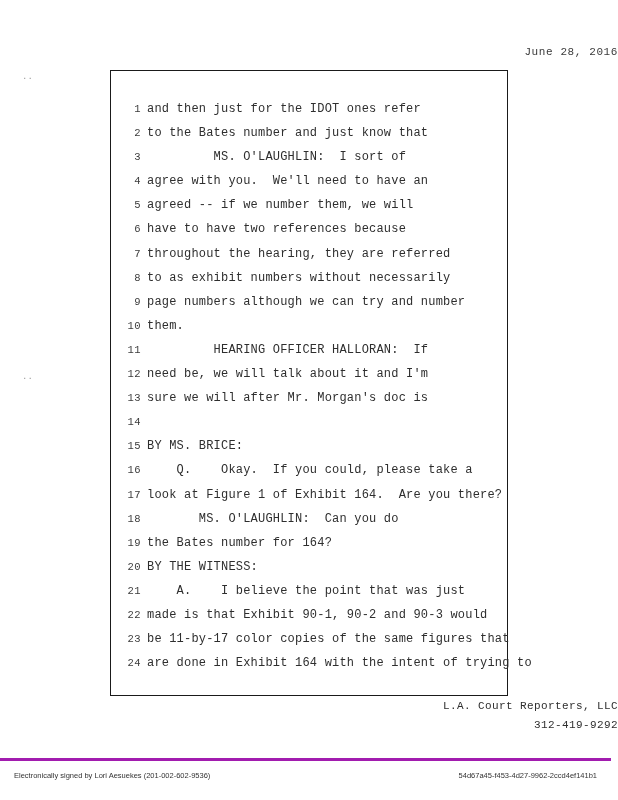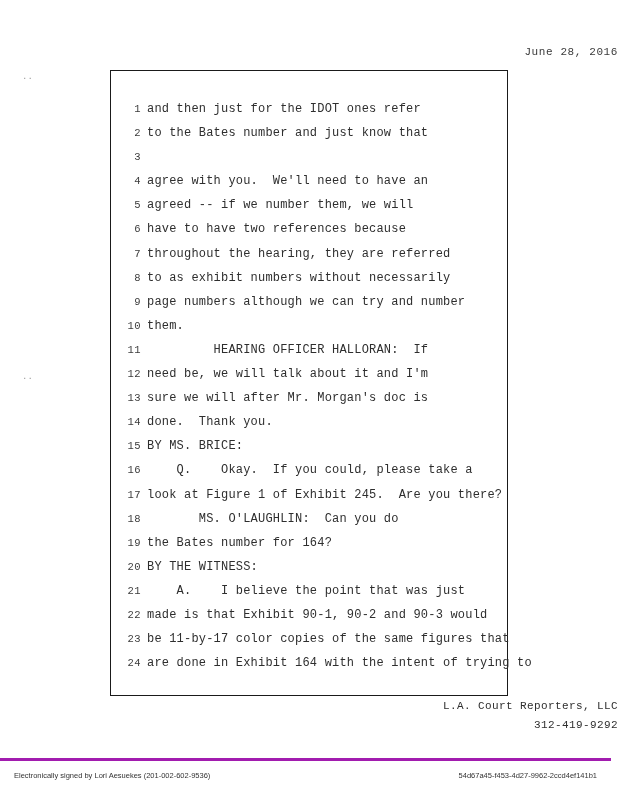--- a/index.html
+++ b/index.html
@@ -149,20 +149,21 @@
       <div class="line">
         <span class="num">1</span>
         <span class="txt">and then just for the IDOT ones refer</span>
       </div>
       <div class="line">
         <span class="num">2</span>
         <span class="txt">to the Bates number and just know that</span>
       </div>
       <div class="line">
         <span class="num">3</span>
+        <span class="txt">         MS. O'LAUGHLIN:  I sort of</span>
       </div>
       <div class="line">
         <span class="num">4</span>
         <span class="txt">agree with you.  We'll need to have an</span>
       </div>
       <div class="line">
         <span class="num">5</span>
         <span class="txt">agreed -- if we number them, we will</span>
       </div>
       <div class="line">
@@ -192,33 +193,32 @@
       <div class="line">
         <span class="num">12</span>
         <span class="txt">need be, we will talk about it and I'm</span>
       </div>
       <div class="line">
         <span class="num">13</span>
         <span class="txt">sure we will after Mr. Morgan's doc is</span>
       </div>
       <div class="line">
         <span class="num">14</span>
-        <span class="txt">done.  Thank you.</span>
       </div>
       <div class="line">
         <span class="num">15</span>
         <span class="txt">BY MS. BRICE:</span>
       </div>
       <div class="line">
         <span class="num">16</span>
         <span class="txt">    Q.    Okay.  If you could, please take a</span>
       </div>
       <div class="line">
         <span class="num">17</span>
-        <span class="txt">look at Figure 1 of Exhibit 245.  Are you there?</span>
+        <span class="txt">look at Figure 1 of Exhibit 164.  Are you there?</span>
       </div>
       <div class="line">
         <span class="num">18</span>
         <span class="txt">       MS. O'LAUGHLIN:  Can you do</span>
       </div>
       <div class="line">
         <span class="num">19</span>
         <span class="txt">the Bates number for 164?</span>
       </div>
       <div class="line">

